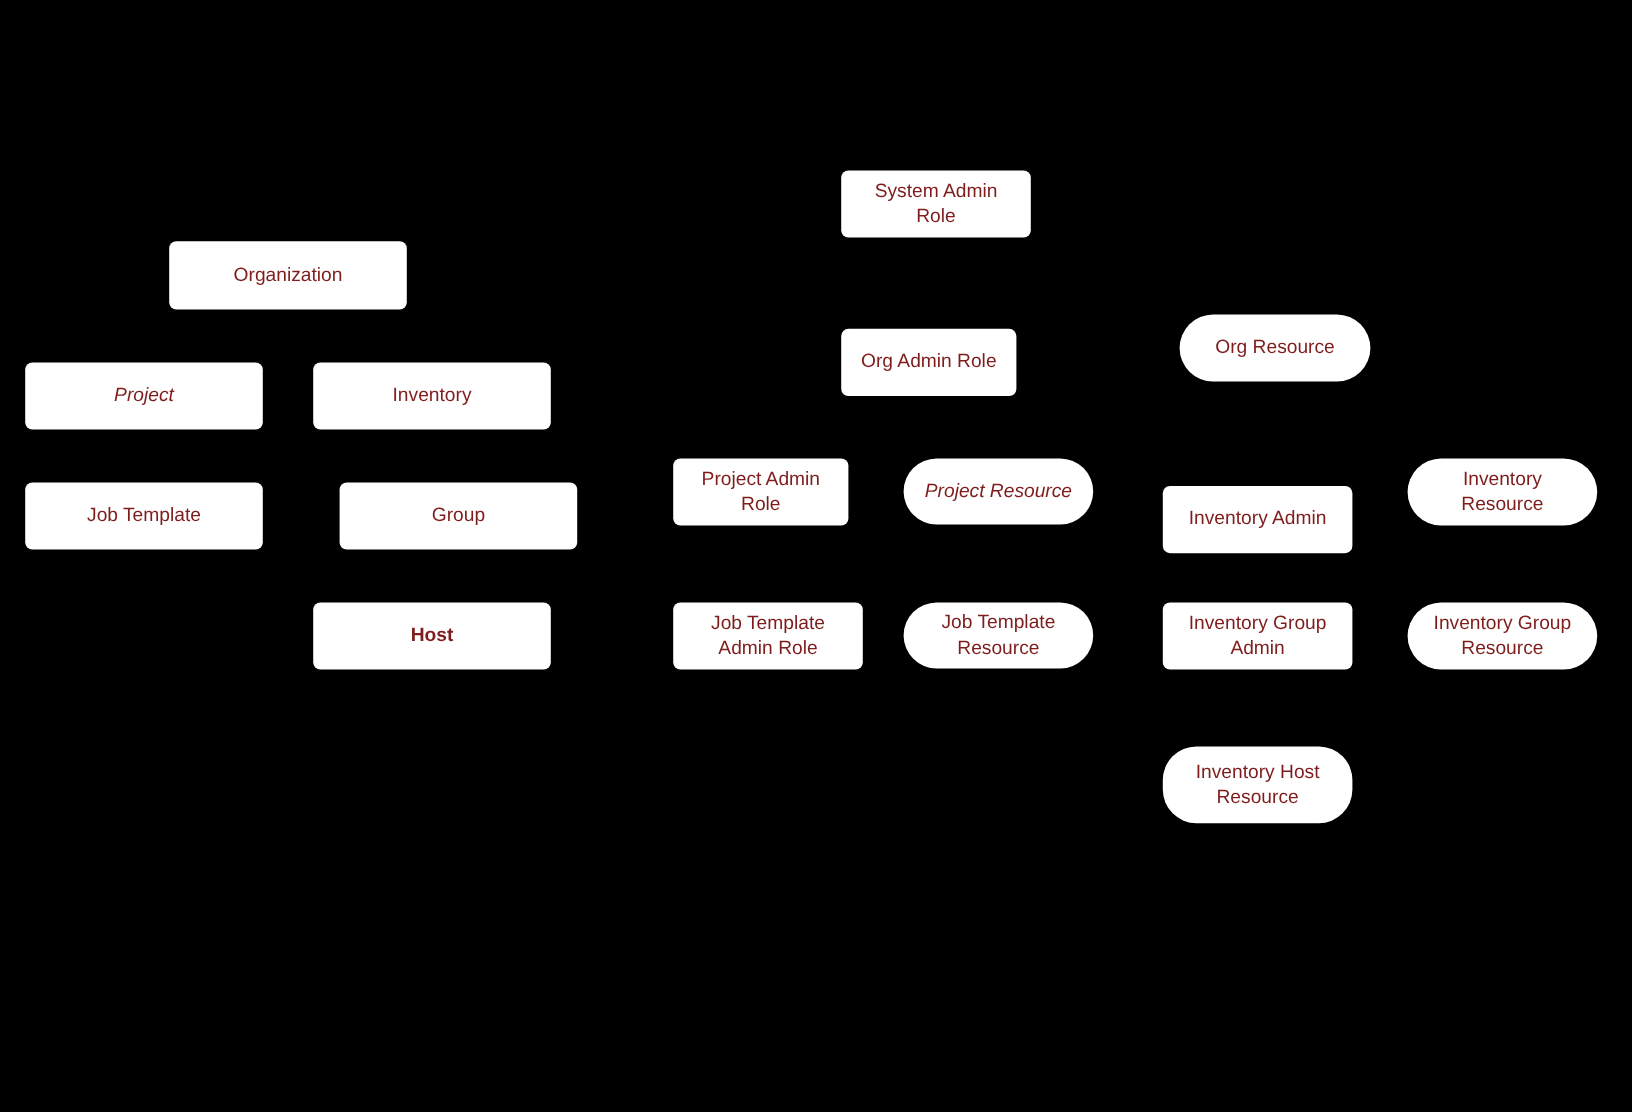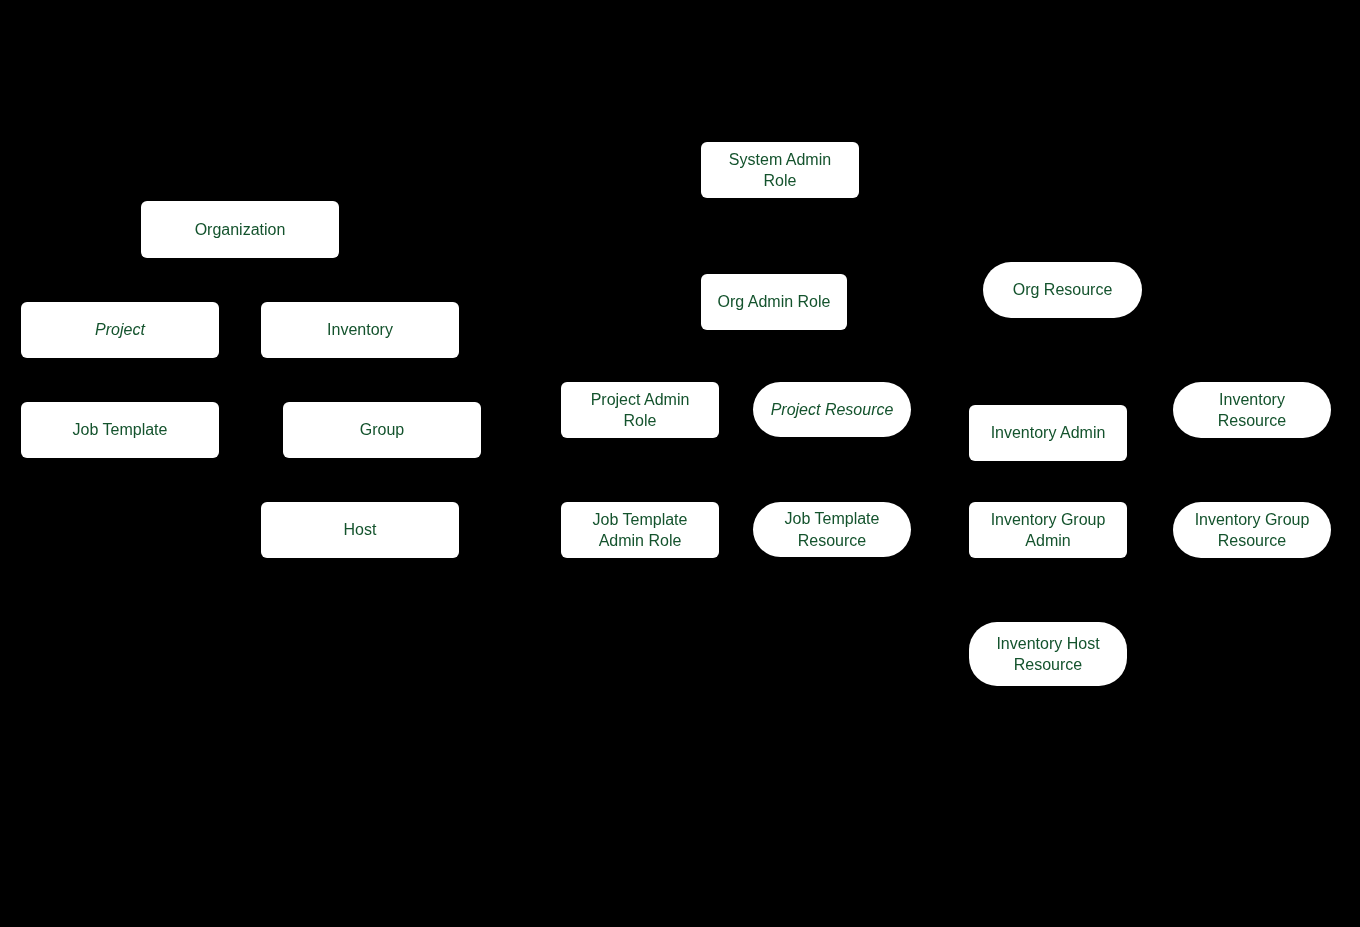--- a/index.html
+++ b/index.html
@@ -11,45 +11,45 @@
     position: relative;
     width: 1360px;
     height: 927px;
     background: #000000;
     overflow: hidden;
     font-family: "Liberation Sans", sans-serif;
   }
   .node {
     position: absolute;
     background: #ffffff;
-    color: #14532d;
+    color: #7f1d1d;
     display: flex;
     align-items: center;
     justify-content: center;
     text-align: center;
     font-size: 16px;
     line-height: 1.32;
     white-space: pre-line;
     box-sizing: border-box;
     border-radius: 6px;
   }
   .stadium {
     border-radius: 28px;
   }
   
   .n-organization             { left: 141px; top: 201px; width: 198px; height: 57px; }
   .n-project                  { left:  21px; top: 302px; width: 198px; height: 56px; font-style: italic; }
   .n-inventory                { left: 261px; top: 302px; width: 198px; height: 56px; }
   .n-job-template             { left:  21px; top: 402px; width: 198px; height: 56px; }
   .n-group                    { left: 261px; top: 402px; width: 198px; height: 56px; margin-left: 22px; }
-  .n-host                     { left: 261px; top: 502px; width: 198px; height: 56px; }
+  .n-host                     { left: 261px; top: 502px; width: 198px; height: 56px; font-weight: bold; }
   .n-system-admin-role        { left: 701px; top: 142px; width: 158px; height: 56px; }
   .n-org-admin-role           { left: 701px; top: 274px; width: 146px; height: 56px; }
   .n-org-resource             { left: 983px; top: 262px; width: 159px; height: 56px; }
-  .n-project-admin-role       { left: 561px; top: 382px; width: 158px; height: 56px; }
+  .n-project-admin-role       { left: 561px; top: 382px; width: 146px; height: 56px; }
   .n-project-resource         { left: 753px; top: 382px; width: 158px; height: 55px; font-style: italic; }
   .n-inventory-admin          { left: 969px; top: 382px; width: 158px; height: 56px; margin-top: 23px; }
   .n-inventory-resource       { left: 1173px; top: 382px; width: 158px; height: 56px; }
   .n-job-template-admin-role  { left: 561px; top: 502px; width: 158px; height: 56px; }
   .n-job-template-resource    { left: 753px; top: 502px; width: 158px; height: 55px; }
   .n-inventory-group-admin    { left: 969px; top: 502px; width: 158px; height: 56px; }
   .n-inventory-group-resource { left: 1173px; top: 502px; width: 158px; height: 56px; }
   .n-inventory-host-resource  { left: 969px; top: 622px; width: 158px; height: 64px; }
 </style>
 </head>

